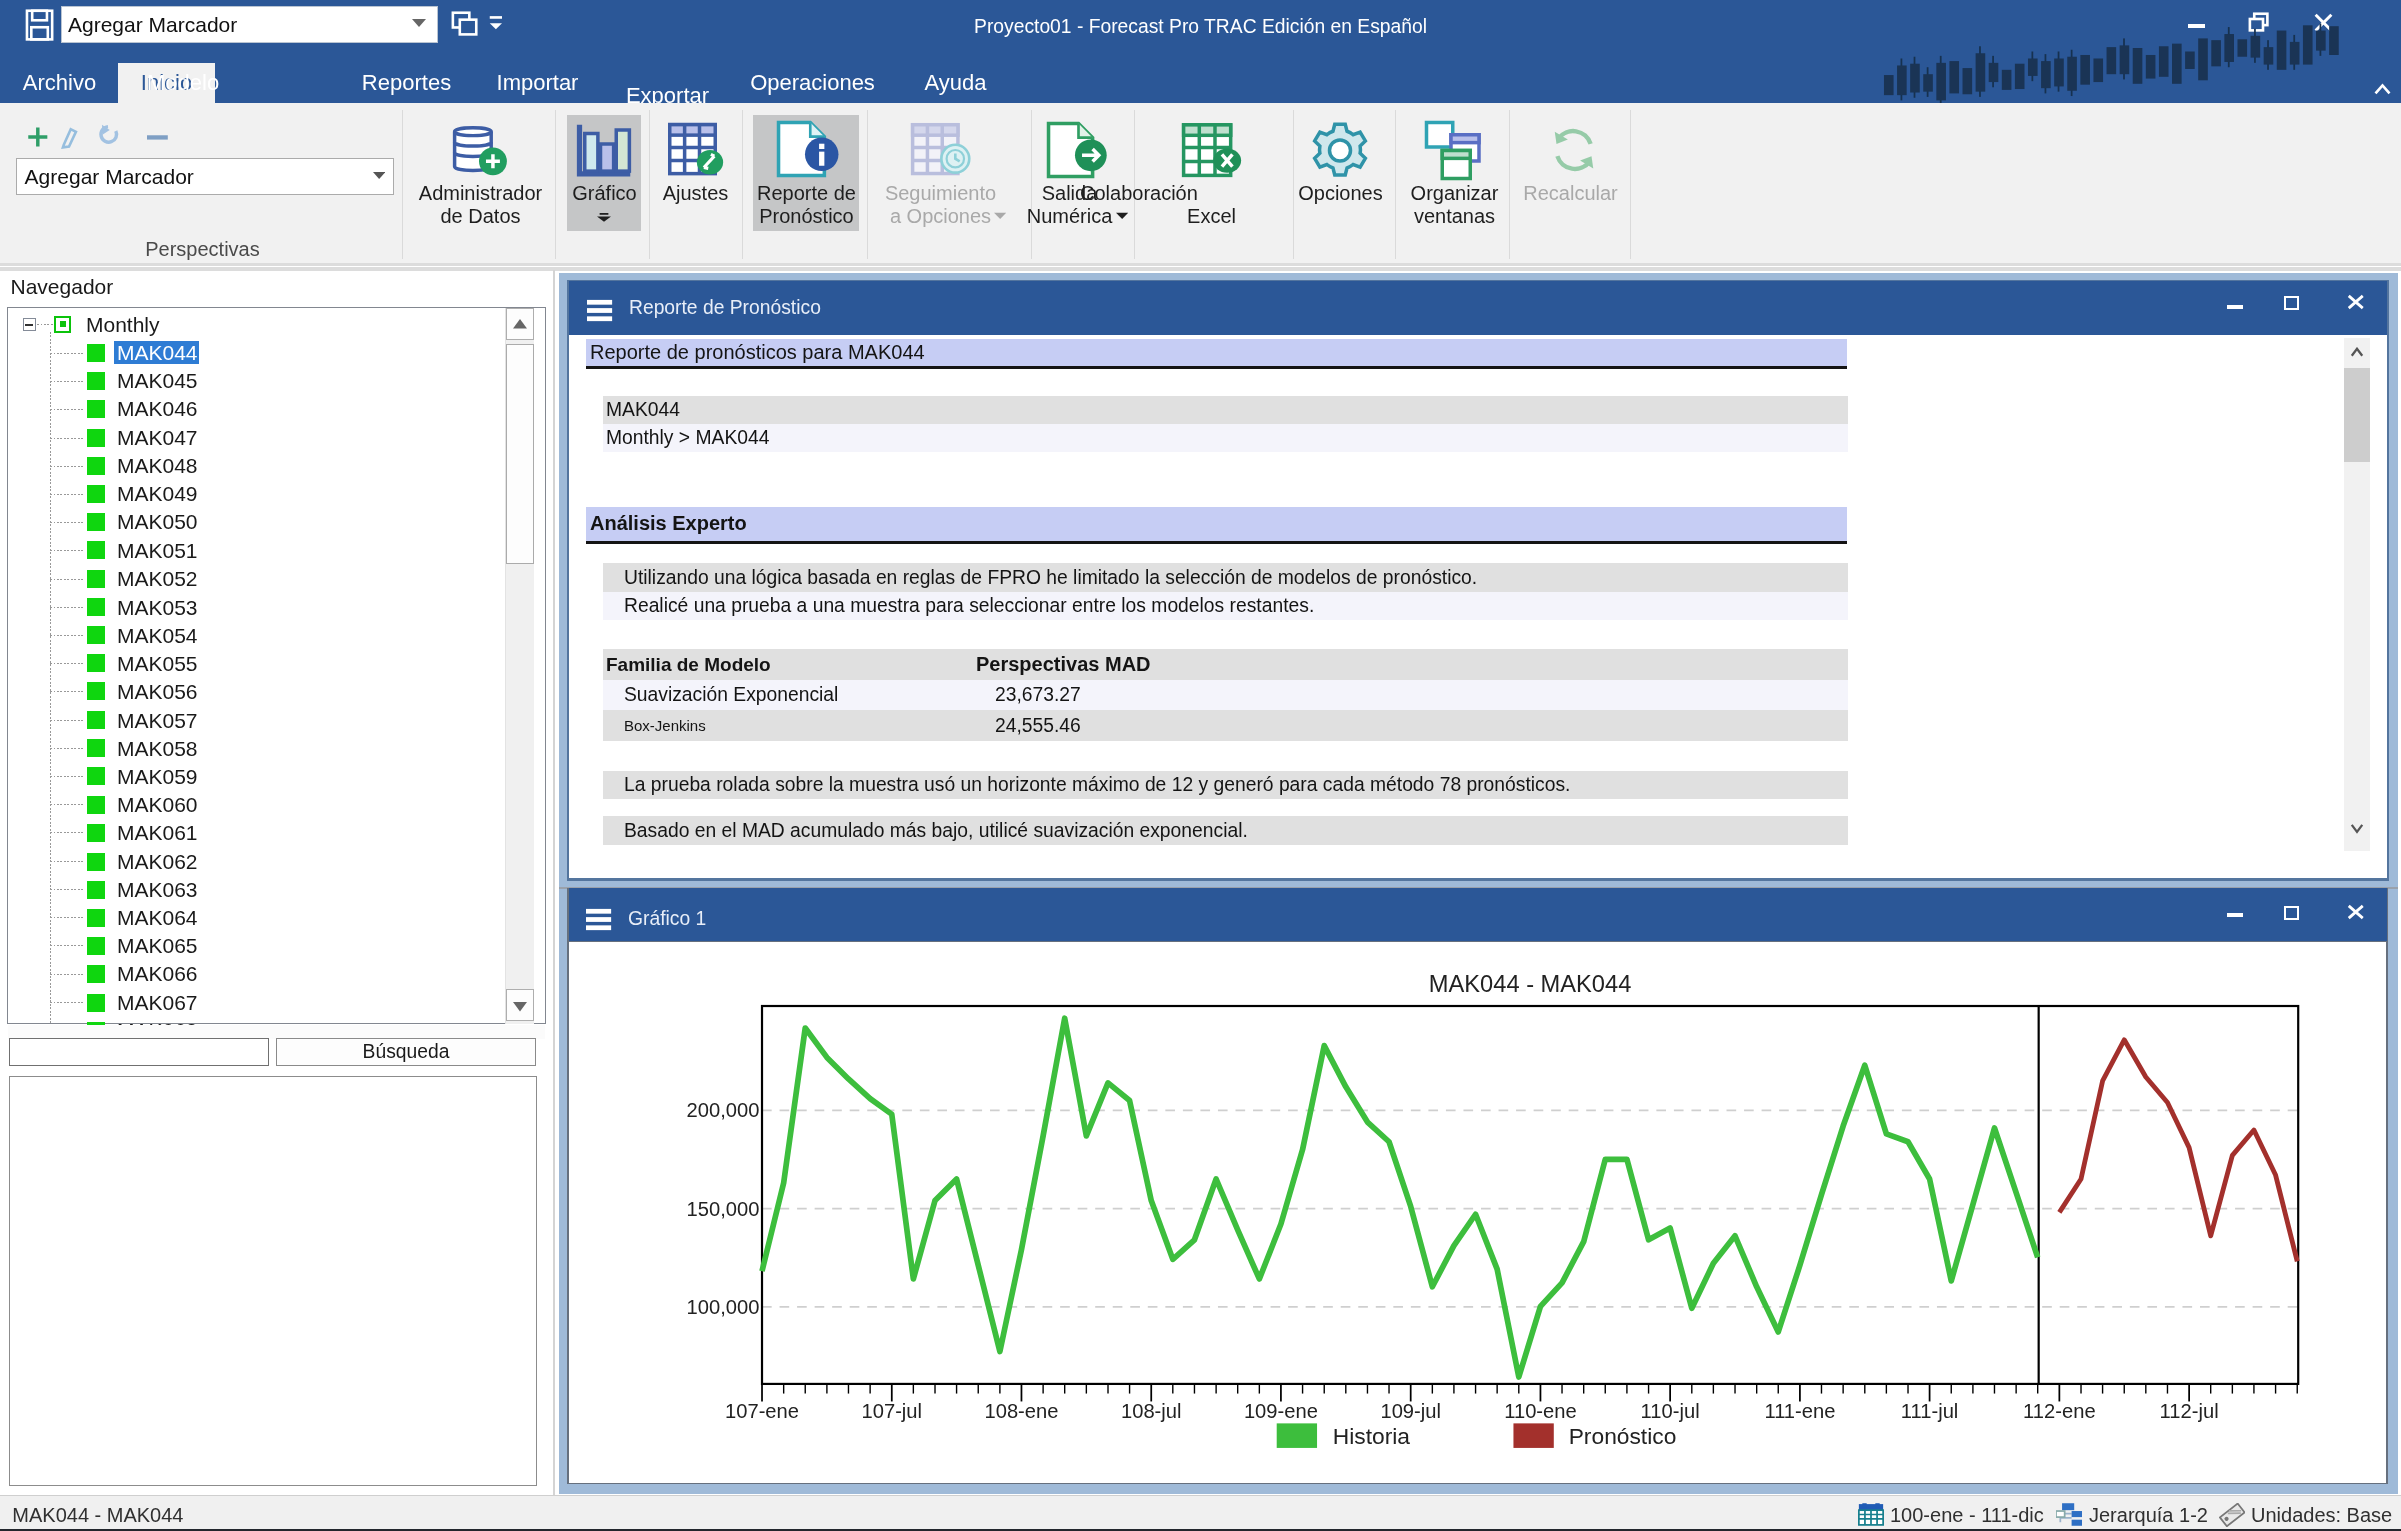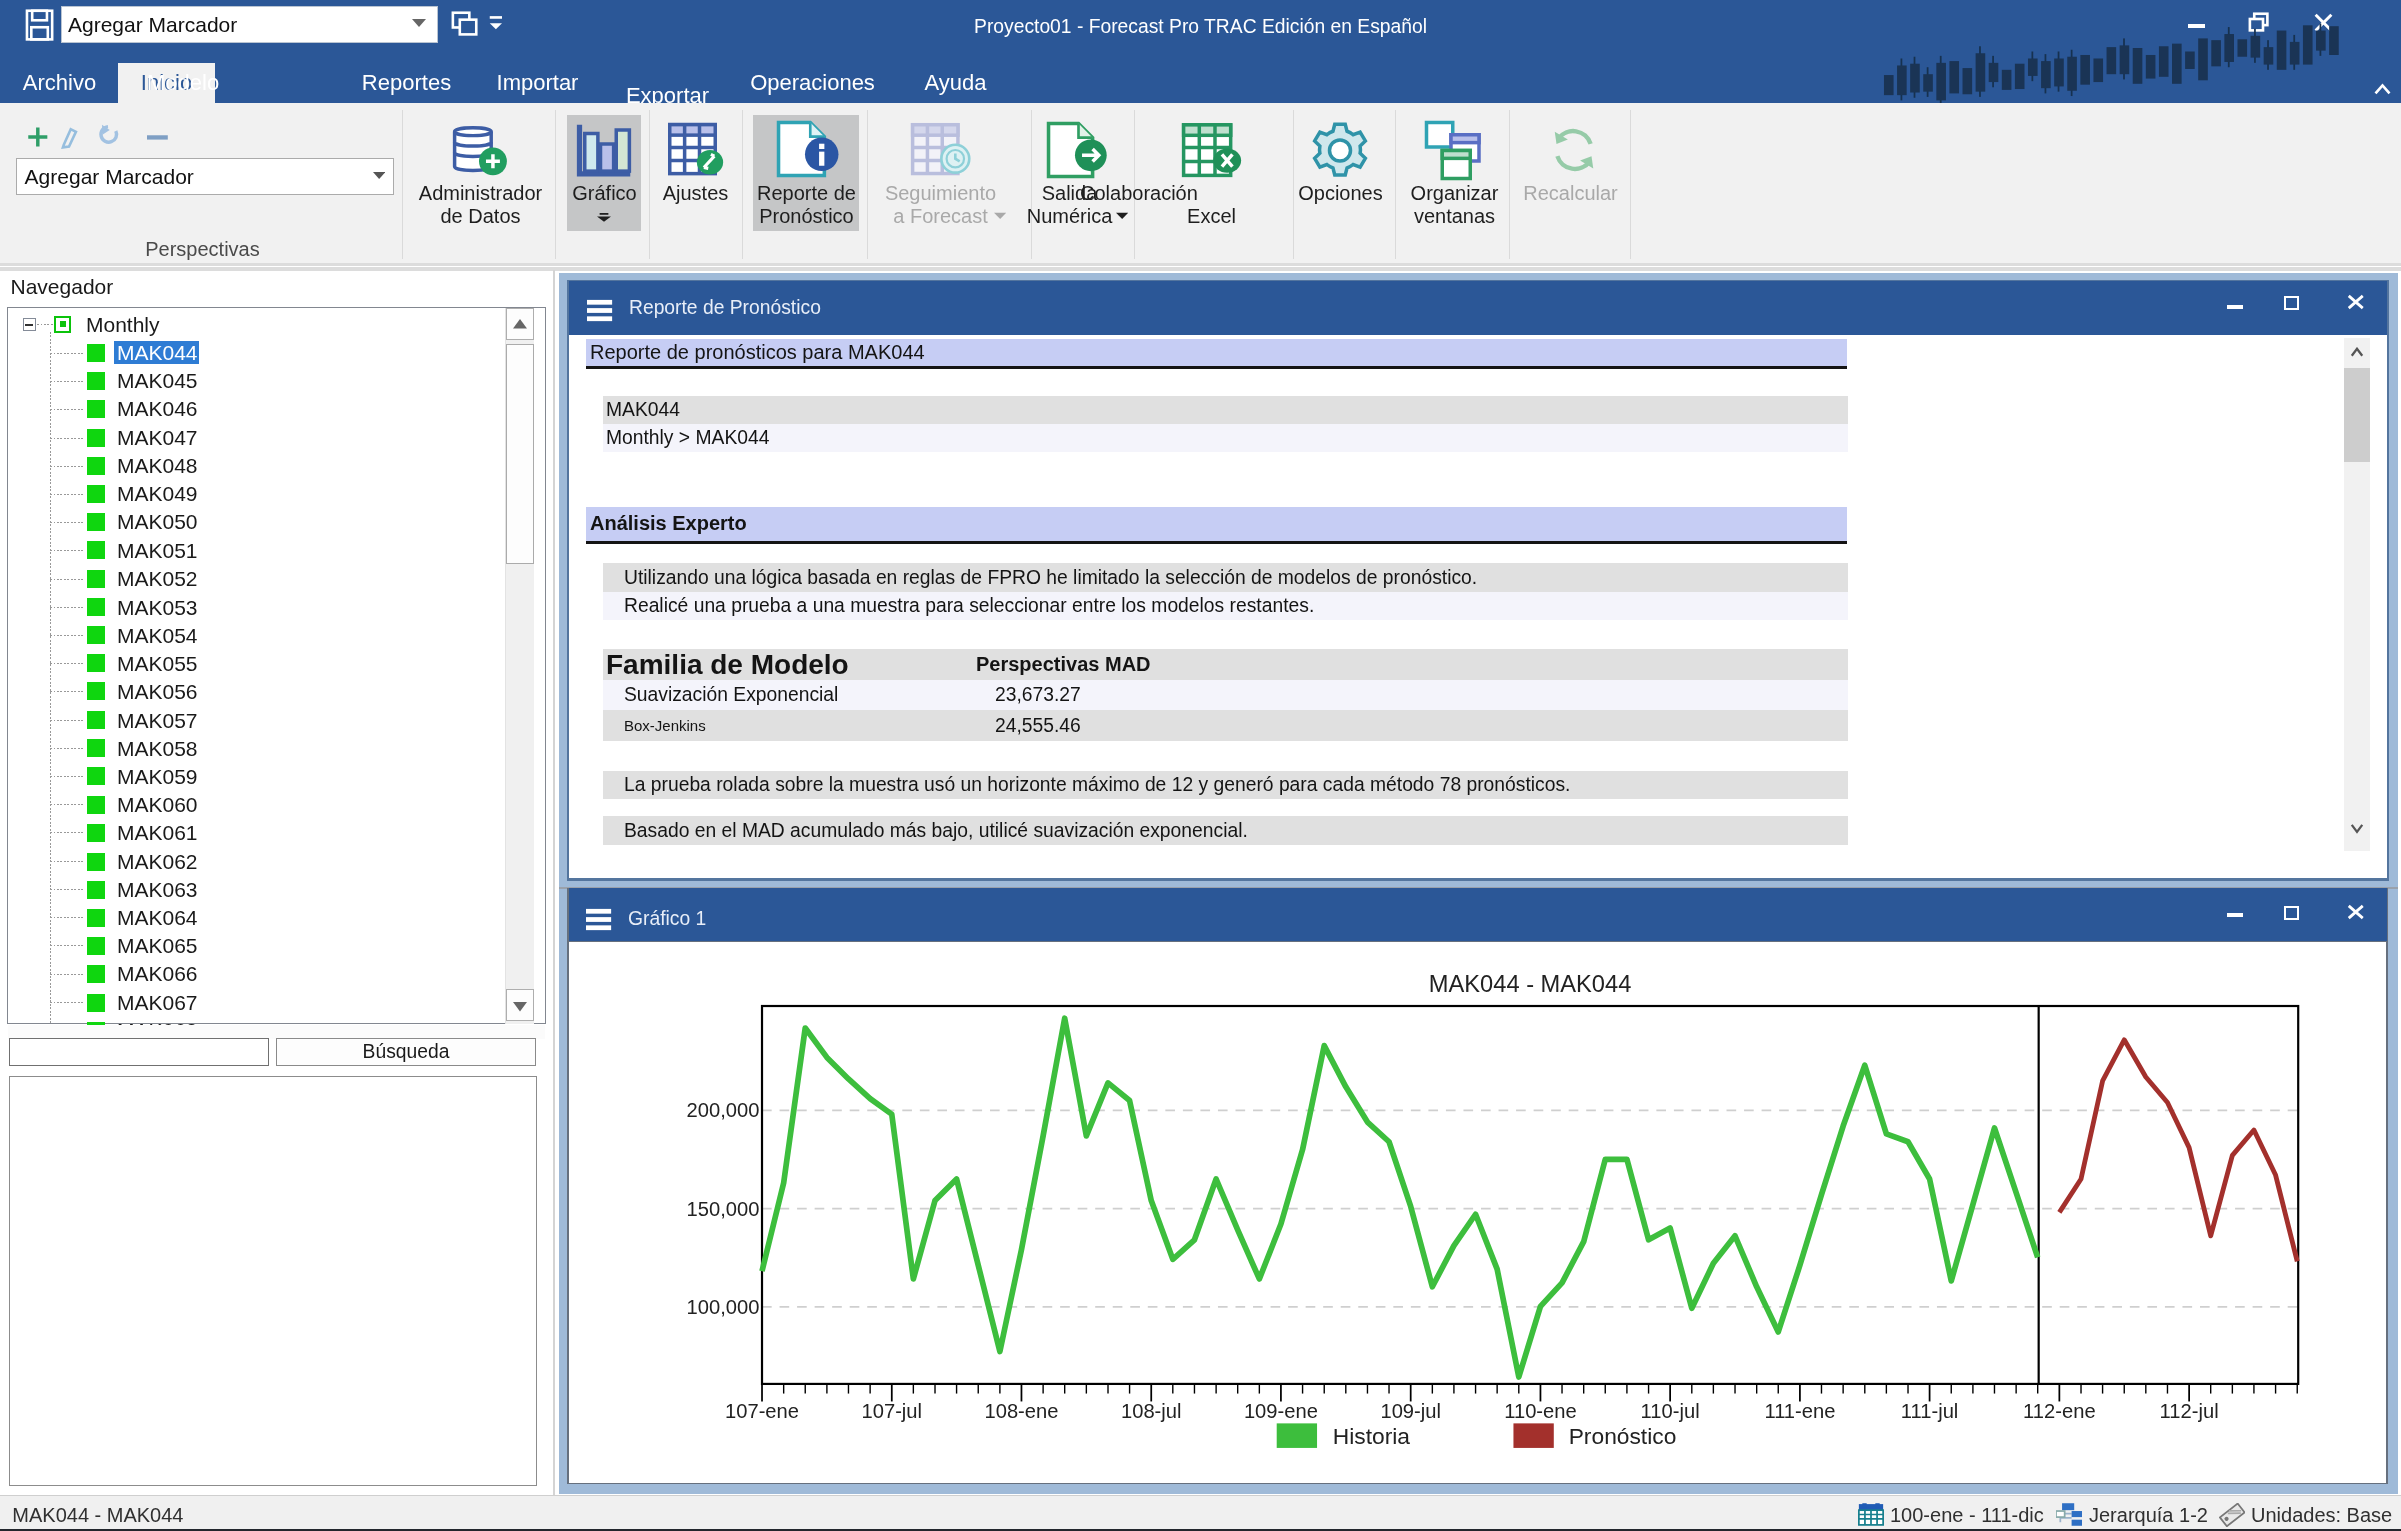--- a/index.html
+++ b/index.html
@@ -173,21 +173,21 @@
 <g stroke="#b9bedd" stroke-width="4">
 <rect x="3" y="3" width="52" height="56" fill="#f2f2f8"></rect>
 <rect x="3" y="3" width="52" height="12" fill="#d4d7ec"></rect>
 <path d="M3 29 H55 M3 44 H55 M20 3 V59 M37 3 V59" fill="none"></path>
 </g>
 <circle cx="52" cy="42" r="16" fill="#ddf1f3" stroke="#8ed0d8" stroke-width="3"></circle>
 <circle cx="52" cy="42" r="10" fill="none" stroke="#8ed0d8" stroke-width="2.5"></circle>
 <path d="M52 36 V42 L57 45" stroke="#8ed0d8" stroke-width="3" fill="none"></path>
 </svg>
 <div class="a" style="left:809px;top:182px;width:263px;height:22px;line-height:22px;text-align:center;font-size:20px;color:#a9a9a9">Seguimiento</div>
-<div class="a" style="left:809px;top:205px;width:263px;height:22px;line-height:22px;text-align:center;font-size:20px;color:#a9a9a9">a Forecast</div>
+<div class="a" style="left:809px;top:205px;width:263px;height:22px;line-height:22px;text-align:center;font-size:20px;color:#a9a9a9">a Opciones</div>
 <svg class="a" style="left:994px;top:211px" width="12.3" height="8" viewBox="0 0 14 9">
     <polygon points="0,2 14,2 7,9" fill="#a9a9a9"></polygon>
   </svg>
 <svg class="a" style="left:1045px;top:120px" width="67" height="60" viewBox="0 0 76 68">
 <path d="M4 4 H38 L54 20 V64 H4 Z" fill="#fff" stroke="#2f9e62" stroke-width="4"></path>
 <path d="M38 4 L38 20 L54 20" fill="#e2f2e8" stroke="#2f9e62" stroke-width="3"></path>
 <circle cx="52" cy="40" r="18" fill="#1f9058"></circle>
 <path d="M42 40 H60 M54 33 L61 40 L54 47" stroke="#fff" stroke-width="4" fill="none"></path>
 </svg>
 <div class="a" style="left:938px;top:182px;width:263px;height:22px;line-height:22px;text-align:center;font-size:20px;color:#1e1e1e">Salida</div>
@@ -502,21 +502,21 @@
 <div class="a" style="left:603px;top:424px;width:1245px;height:28px;background:#f4f4fb"></div>
 <div class="a" style="left:606px;top:424px;height:28px;line-height:28px;font-size:19.3px;color:#141414;white-space:pre">Monthly &gt; MAK044</div>
 <div class="a" style="left:586px;top:507px;width:1261px;height:34px;background:#c6cdf4"></div>
 <div class="a" style="left:590px;top:510px;height:27px;line-height:27px;font-size:20px;color:#141414;font-weight:bold;white-space:pre">Análisis Experto</div>
 <div class="a" style="left:586px;top:541px;width:1261px;height:2.6px;background:#141414"></div>
 <div class="a" style="left:603px;top:563px;width:1245px;height:29px;background:#e0e0e0"></div>
 <div class="a" style="left:624px;top:563px;height:29px;line-height:29px;font-size:19.3px;color:#141414;white-space:pre">Utilizando una lógica basada en reglas de FPRO he limitado la selección de modelos de pronóstico.</div>
 <div class="a" style="left:603px;top:592px;width:1245px;height:28px;background:#f4f4fb"></div>
 <div class="a" style="left:624px;top:592px;height:28px;line-height:28px;font-size:19.3px;color:#141414;white-space:pre">Realicé una prueba a una muestra para seleccionar entre los modelos restantes.</div>
 <div class="a" style="left:603px;top:649px;width:1245px;height:31px;background:#e0e0e0"></div>
-<div class="a" style="left:606px;top:649px;height:31px;line-height:31px;font-size:28px;color:#141414;font-weight:bold;white-space:pre">Familia de Modelo</div>
+<div class="a" style="left:606px;top:649px;height:31px;line-height:31px;font-size:19px;color:#141414;font-weight:bold;white-space:pre">Familia de Modelo</div>
 <div class="a" style="left:976px;top:649px;height:31px;line-height:31px;font-size:20px;color:#141414;font-weight:bold;white-space:pre">Perspectivas MAD</div>
 <div class="a" style="left:603px;top:680px;width:1245px;height:30px;background:#f4f4fb"></div>
 <div class="a" style="left:624px;top:680px;height:30px;line-height:30px;font-size:19.3px;color:#141414;white-space:pre">Suavización Exponencial</div>
 <div class="a" style="left:995px;top:680px;height:30px;line-height:30px;font-size:19.3px;color:#141414;white-space:pre">23,673.27</div>
 <div class="a" style="left:603px;top:710px;width:1245px;height:31px;background:#e0e0e0"></div>
 <div class="a" style="left:624px;top:710px;height:31px;line-height:31px;font-size:15px;color:#141414;white-space:pre">Box-Jenkins</div>
 <div class="a" style="left:995px;top:710px;height:31px;line-height:31px;font-size:19.3px;color:#141414;white-space:pre">24,555.46</div>
 <div class="a" style="left:603px;top:771px;width:1245px;height:28px;background:#e0e0e0"></div>
 <div class="a" style="left:624px;top:771px;height:28px;line-height:28px;font-size:19.3px;color:#141414;white-space:pre">La prueba rolada sobre la muestra usó un horizonte máximo de 12 y generó para cada método 78 pronósticos.</div>
 <div class="a" style="left:603px;top:816px;width:1245px;height:29px;background:#e0e0e0"></div>

